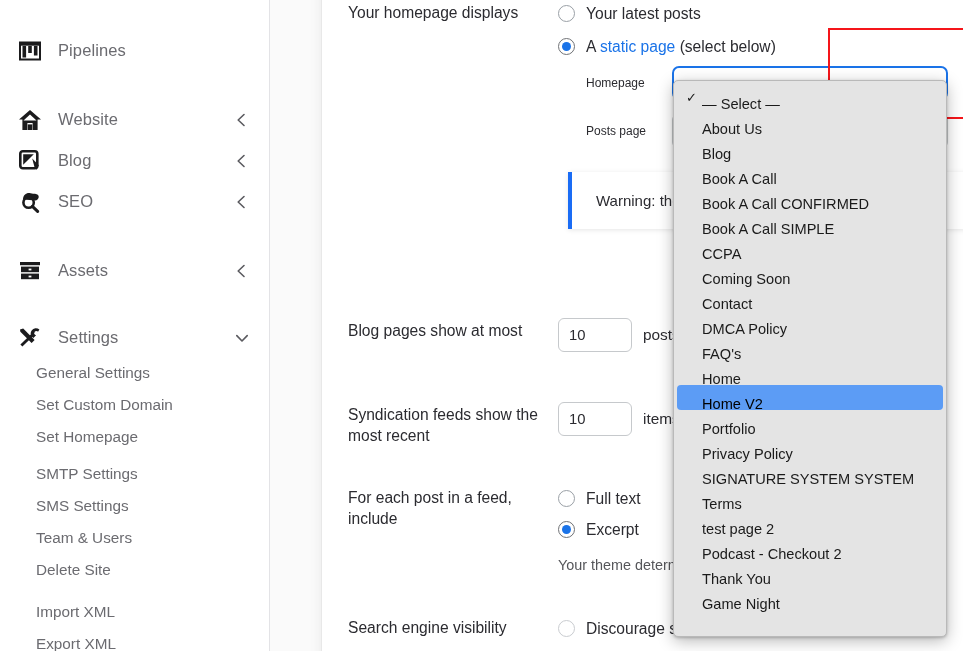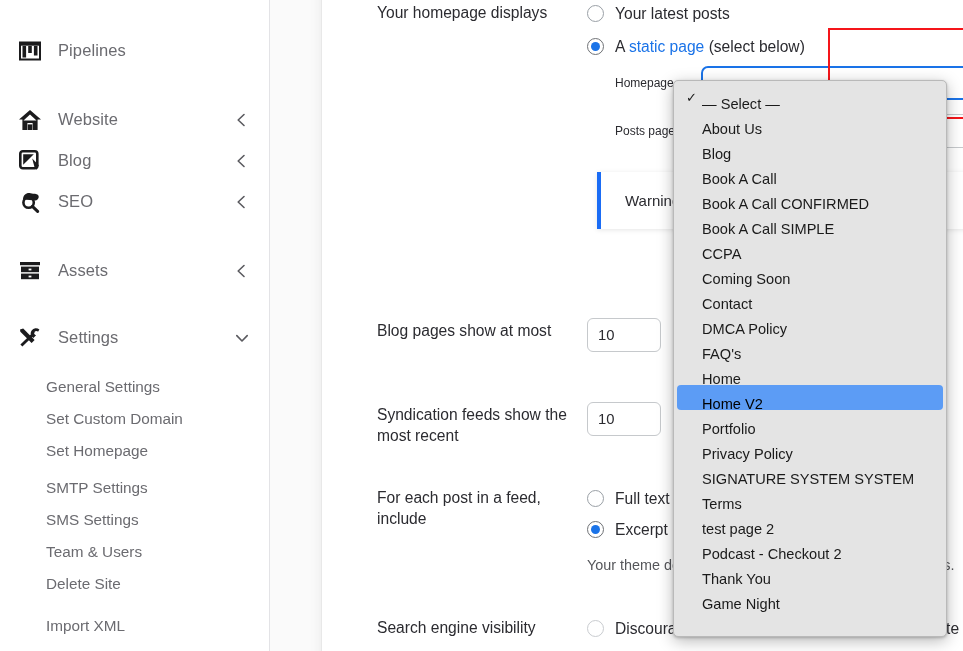--- a/index.html
+++ b/index.html
@@ -33,22 +33,22 @@
     font-size: 16.5px; color: #6b6b70; letter-spacing: .1px;
     flex: 1; white-space: nowrap;
   }
   .nav-caret {
     color: #5a5a5f; font-size: 15px; line-height: 1;
     width: 14px; text-align:center;
   }
   .caret-svg { display:block; }
 
   .sub-row {
-    display:flex; align-items:flex-end;
-    height: 32px; padding-left: 46px; cursor: pointer;
+    display:flex; align-items:flex-start;
+    height: 32px; padding-left: 36px; cursor: pointer;
   }
   .sub-label { font-size: 15.3px; color: #6b6b70; white-space: nowrap; }
 
   
   #main {
     position: absolute; left: 270px; top: 0; width: 693px; height: 651px;
     background: #fafafa; overflow:hidden;
   }
   #card {
     position:absolute; left: 52px; top: -40px;
@@ -57,21 +57,20 @@
     box-shadow: 0 0 0 1px rgba(0,0,0,.035), -6px 0 14px -8px rgba(0,0,0,.10);
   }
   .field-row {
     position:absolute; left: 26px; width: 660px;
     display:flex; align-items:flex-start;
   }
   .field-label {
     width: 210px; min-width:210px;
     font-size: 15.6px; color: #2b2b30; line-height: 21px;
     padding-top: 2px;
-    margin-left: 29px;
   }
   .field-body { flex:1; }
 
   
   .radio-line { display:flex; align-items:center; height:27px; margin-bottom: 6px; }
   .radio {
     width: 17px; height: 17px; border-radius: 50%;
     border: 1.6px solid #9aa0a6; background: #fff;
     margin-right: 11px; min-width:17px;
     display:flex; align-items:center; justify-content:center;

